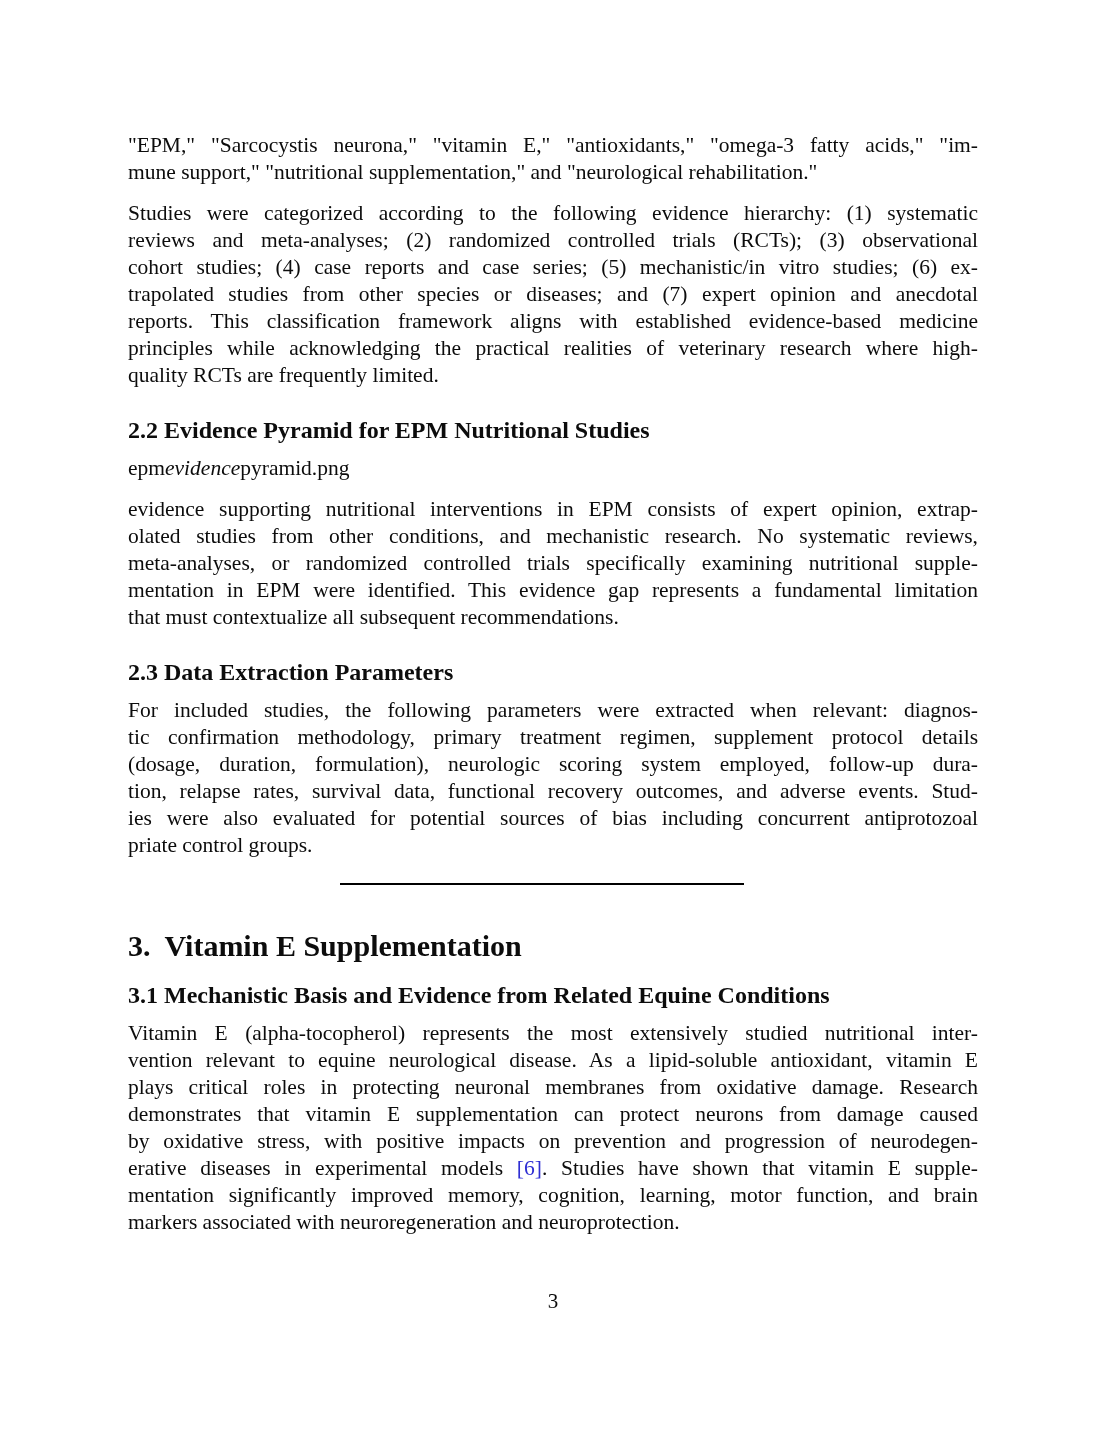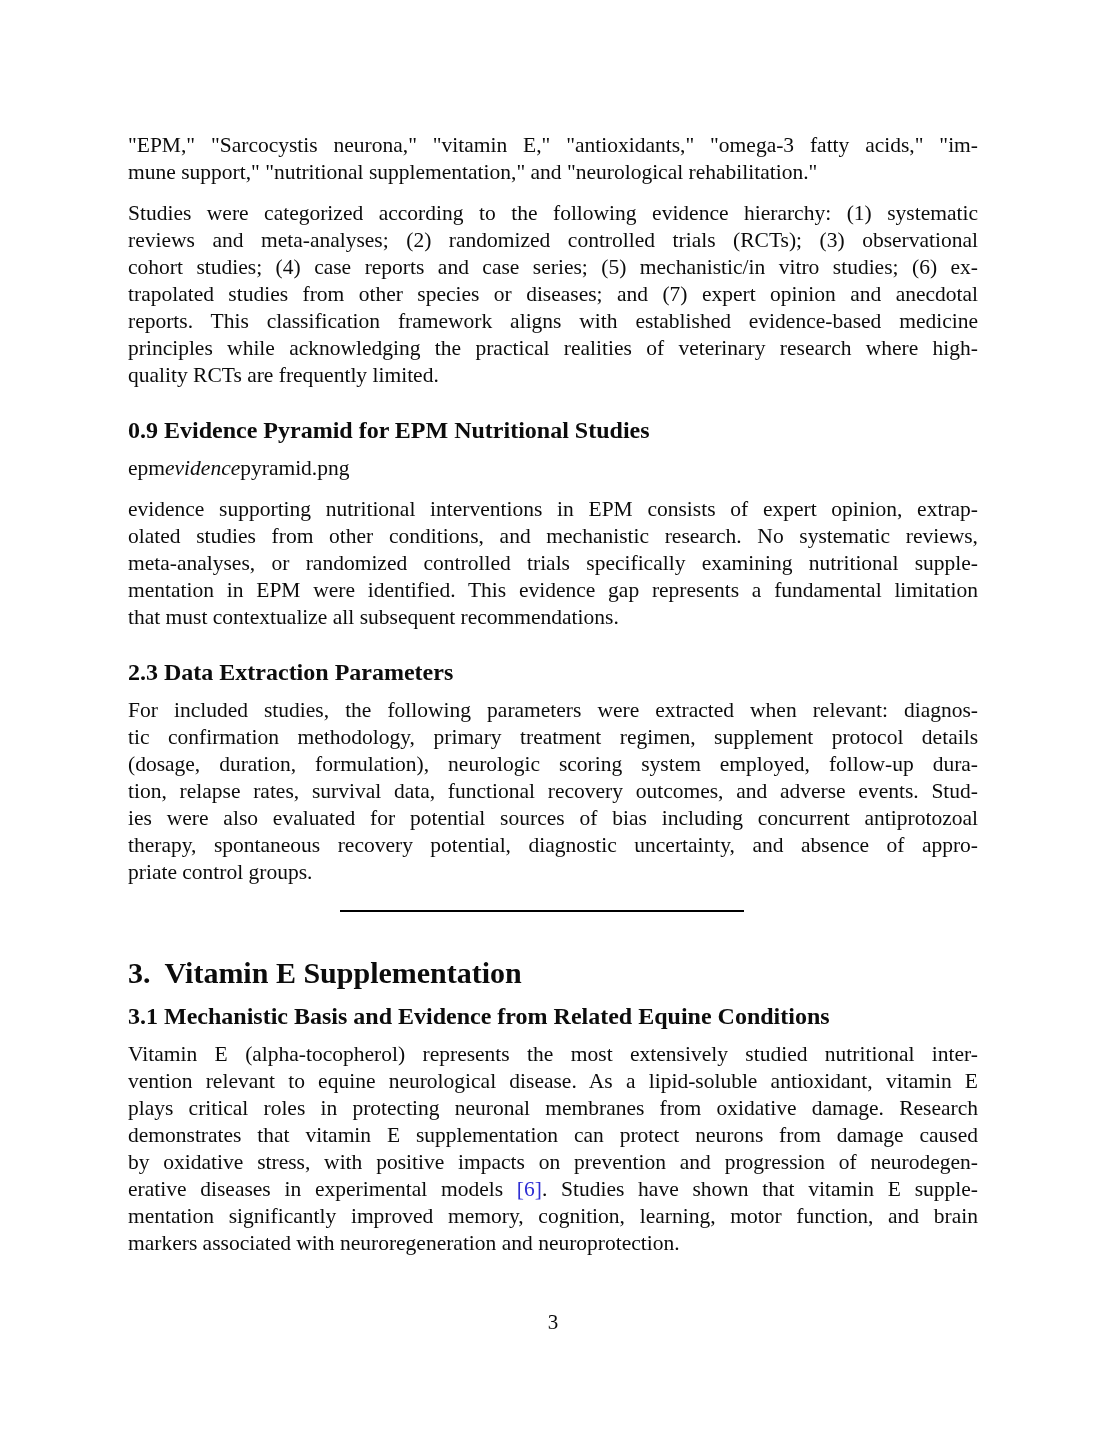--- a/index.html
+++ b/index.html
@@ -30,21 +30,21 @@
   .pline.last {
     text-align-last: left;
   }
   .subheading {
     font-size: 24px;
     line-height: 30px;
     font-weight: bold;
     margin: 26px 0 10px 0;
   }
   .subheading.sub31 {
-    margin-top: 11px;
+    margin-top: 17px;
   }
   .secheading {
     font-size: 30px;
     line-height: 34px;
     font-weight: bold;
     margin: 44px 0 0 0;
   }
   .secheading .secnum {
     margin-right: 14px;
   }
@@ -81,41 +81,40 @@
   <div class="para">
     <div class="pline">Studies were categorized according to the following evidence hierarchy: (1) systematic</div>
     <div class="pline">reviews and meta-analyses; (2) randomized controlled trials (RCTs); (3) observational</div>
     <div class="pline">cohort studies; (4) case reports and case series; (5) mechanistic/in vitro studies; (6) ex-</div>
     <div class="pline">trapolated studies from other species or diseases; and (7) expert opinion and anecdotal</div>
     <div class="pline">reports. This classification framework aligns with established evidence-based medicine</div>
     <div class="pline">principles while acknowledging the practical realities of veterinary research where high-</div>
     <div class="pline last">quality RCTs are frequently limited.</div>
   </div>
 
-  <div class="subheading">0.9 Evidence Pyramid for EPM Nutritional Studies</div>
+  <div class="subheading">2.2 Evidence Pyramid for EPM Nutritional Studies</div>
 
   <div class="para filename"><span>epm</span><em>evidence</em><span>pyramid.png</span></div>
 
   <div class="para">
     <div class="pline">evidence supporting nutritional interventions in EPM consists of expert opinion, extrap-</div>
     <div class="pline">olated studies from other conditions, and mechanistic research. No systematic reviews,</div>
     <div class="pline">meta-analyses, or randomized controlled trials specifically examining nutritional supple-</div>
     <div class="pline">mentation in EPM were identified. This evidence gap represents a fundamental limitation</div>
     <div class="pline last">that must contextualize all subsequent recommendations.</div>
   </div>
 
   <div class="subheading">2.3 Data Extraction Parameters</div>
 
   <div class="para">
     <div class="pline">For included studies, the following parameters were extracted when relevant: diagnos-</div>
     <div class="pline">tic confirmation methodology, primary treatment regimen, supplement protocol details</div>
     <div class="pline">(dosage, duration, formulation), neurologic scoring system employed, follow-up dura-</div>
     <div class="pline">tion, relapse rates, survival data, functional recovery outcomes, and adverse events. Stud-</div>
     <div class="pline">ies were also evaluated for potential sources of bias including concurrent antiprotozoal</div>
-    <div class="pline">therapy, spontaneous recovery potential, diagnostic uncertainty, and absence of appro-</div>
     <div class="pline last">priate control groups.</div>
   </div>
 
   <div class="rule"></div>
 
   <div class="secheading"><span class="secnum">3.</span><span>Vitamin E Supplementation</span></div>
 
   <div class="subheading sub31">3.1 Mechanistic Basis and Evidence from Related Equine Conditions</div>
 
   <div class="para">

